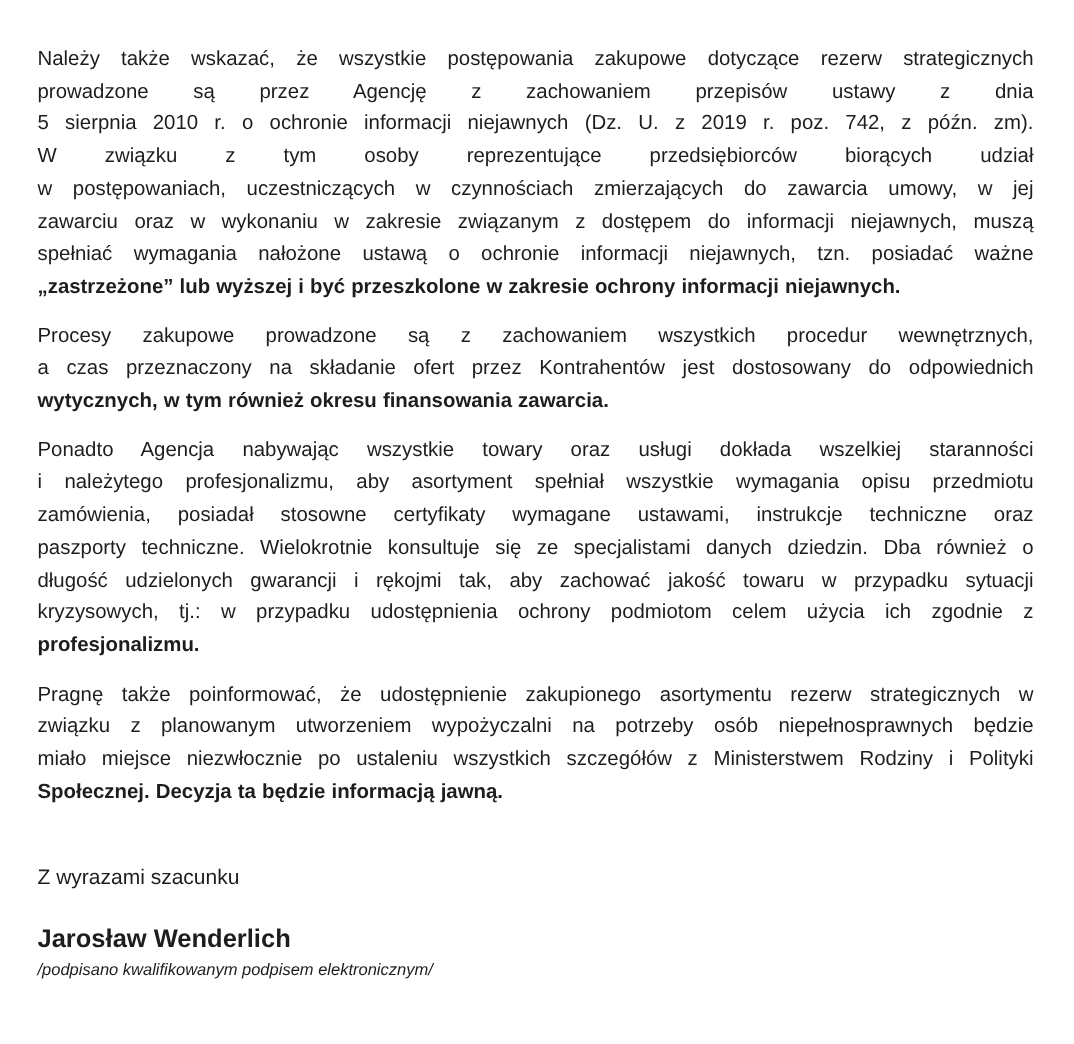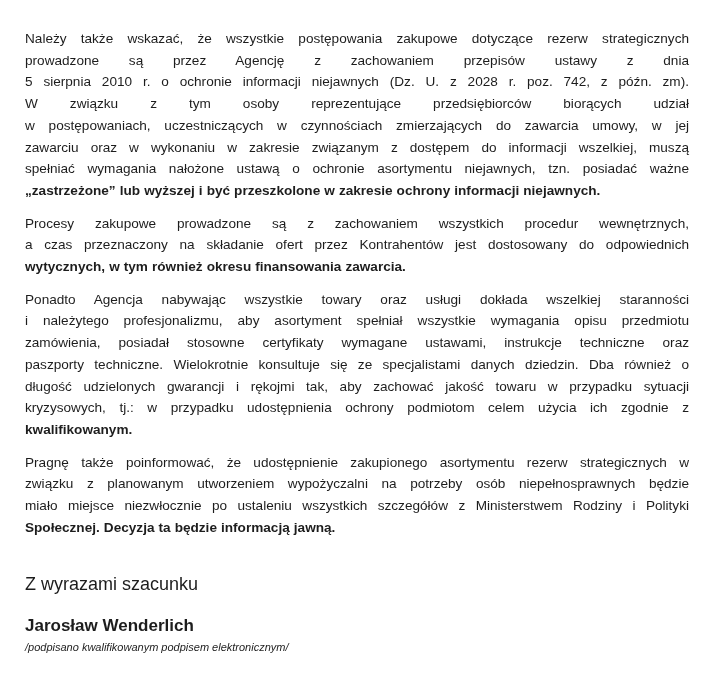--- a/index.html
+++ b/index.html
@@ -31,21 +31,21 @@
     text-align: justify;
     text-align-last: justify;
     word-spacing: 0.02em;
   }
   .line.last {
     text-align-last: left;
     font-weight: bold;
   }
   .closing {
     margin: 36px 0 12px 0;
-    font-size: 18px;
+    font-size: 14px;
     line-height: 21.7px;
   }
   .sig-name {
     margin: 19px 0 0 0;
     font-size: 17px;
     line-height: 21.7px;
     font-weight: bold;
   }
   .sig-note {
     margin: 0;
@@ -55,40 +55,40 @@
   }
 </style>
 </head>
 <body>
 
 <div class="page">
   <div id="paragraphs">
       <div class="paragraph">
         <div class="line">Należy także wskazać, że wszystkie postępowania zakupowe dotyczące rezerw strategicznych</div>
         <div class="line">prowadzone są przez Agencję z zachowaniem przepisów ustawy z dnia</div>
-        <div class="line">5 sierpnia 2010 r. o ochronie informacji niejawnych (Dz. U. z 2028 r. poz. 742, z późn. zm).</div>
+        <div class="line">5 sierpnia 2010 r. o ochronie informacji niejawnych (Dz. U. z 2019 r. poz. 742, z późn. zm).</div>
         <div class="line">W związku z tym osoby reprezentujące przedsiębiorców biorących udział</div>
         <div class="line">w postępowaniach, uczestniczących w czynnościach zmierzających do zawarcia umowy, w jej</div>
-        <div class="line">zawarciu oraz w wykonaniu w zakresie związanym z dostępem do informacji wszelkiej, muszą</div>
-        <div class="line">spełniać wymagania nałożone ustawą o ochronie asortymentu niejawnych, tzn. posiadać ważne</div>
+        <div class="line">zawarciu oraz w wykonaniu w zakresie związanym z dostępem do informacji niejawnych, muszą</div>
+        <div class="line">spełniać wymagania nałożone ustawą o ochronie informacji niejawnych, tzn. posiadać ważne</div>
         <div class="line last">„zastrzeżone” lub wyższej i być przeszkolone w zakresie ochrony informacji niejawnych.</div>
       </div>
       <div class="paragraph">
         <div class="line">Procesy zakupowe prowadzone są z zachowaniem wszystkich procedur wewnętrznych,</div>
         <div class="line">a czas przeznaczony na składanie ofert przez Kontrahentów jest dostosowany do odpowiednich</div>
         <div class="line last">wytycznych, w tym również okresu finansowania zawarcia.</div>
       </div>
       <div class="paragraph">
         <div class="line">Ponadto Agencja nabywając wszystkie towary oraz usługi dokłada wszelkiej staranności</div>
         <div class="line">i należytego profesjonalizmu, aby asortyment spełniał wszystkie wymagania opisu przedmiotu</div>
         <div class="line">zamówienia, posiadał stosowne certyfikaty wymagane ustawami, instrukcje techniczne oraz</div>
         <div class="line">paszporty techniczne. Wielokrotnie konsultuje się ze specjalistami danych dziedzin. Dba również o</div>
         <div class="line">długość udzielonych gwarancji i rękojmi tak, aby zachować jakość towaru w przypadku sytuacji</div>
         <div class="line">kryzysowych, tj.: w przypadku udostępnienia ochrony podmiotom celem użycia ich zgodnie z</div>
-        <div class="line last">kwalifikowanym.</div>
+        <div class="line last">profesjonalizmu.</div>
       </div>
       <div class="paragraph">
         <div class="line">Pragnę także poinformować, że udostępnienie zakupionego asortymentu rezerw strategicznych w</div>
         <div class="line">związku z planowanym utworzeniem wypożyczalni na potrzeby osób niepełnosprawnych będzie</div>
         <div class="line">miało miejsce niezwłocznie po ustaleniu wszystkich szczegółów z Ministerstwem Rodziny i Polityki</div>
         <div class="line last">Społecznej. Decyzja ta będzie informacją jawną.</div>
       </div>
     </div>
   <p class="closing">Z wyrazami szacunku</p>
   <p class="sig-name">Jarosław Wenderlich</p>

